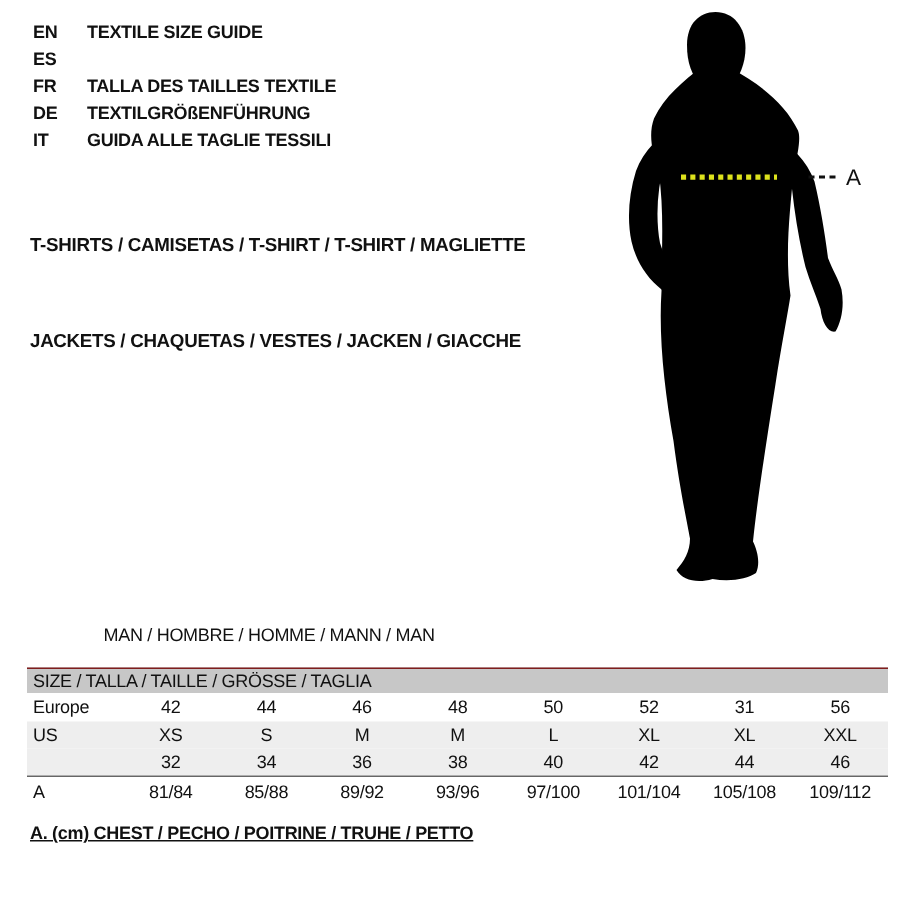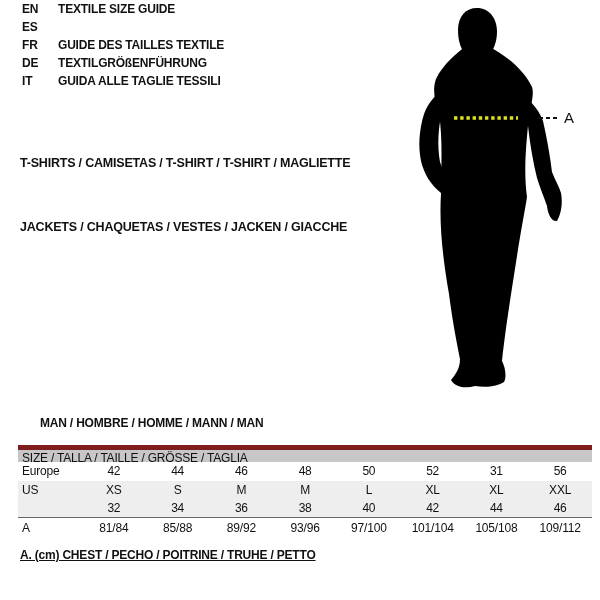--- a/index.html
+++ b/index.html
@@ -8,32 +8,32 @@
     --row-shaded-bg:#eeeeee;
     --text:#111111;
   }
   *{box-sizing:border-box;}
   html,body{margin:0;padding:0;}
   body{
     width:600px;height:600px;background:#ffffff;position:relative;
     font-family:"Liberation Sans",sans-serif;color:var(--text);
     letter-spacing:-0.2px;overflow:hidden;
   }
-  .language-list{position:absolute;left:22px;top:0;}
+  .language-list{position:absolute;left:22px;top:12px;}
   .lang-row{display:flex;height:18px;line-height:18px;font-weight:700;font-size:12px;}
   .lang-code{width:36px;}
   .product-lines{position:absolute;left:20px;top:109px;font-weight:700;font-size:12.5px;}
   .product-line{height:20px;line-height:20px;margin-top:44px;}
   .figure-wrap{position:absolute;left:390px;top:0;width:210px;height:410px;}
   .figure-wrap svg{display:block;width:210px;height:410px;}
-  .gender-line{position:absolute;left:4px;top:416px;font-weight:700;font-size:12px;padding-left:36px;}
+  .gender-line{position:absolute;left:33px;top:416px;font-weight:400;font-size:12px;padding-left:36px;}
   .size-table{position:absolute;left:18px;top:445px;width:574px;font-size:12px;}
   .thead{
     height:17px;line-height:17px;background:var(--header-bg);
-    border-top:5px solid #7f1d1d;padding-left:4px;
+    border-top:1px solid #7f1d1d;padding-left:4px;
   }
   .trow{display:flex;height:18px;line-height:18px;}
   .trow.shaded{background:var(--row-shaded-bg);}
   .trow.topline{border-top:1px solid #666;height:21px;line-height:21px;}
   .trow.first{height:19px;line-height:19px;}
   .tlabel{width:64px;padding-left:4px;}
   .tcell{flex:1;text-align:center;}
   .footnote{position:absolute;left:20px;top:548px;font-weight:700;font-size:12px;text-decoration:underline;}
   .meas-label{font-size:15px;font-weight:400;fill:var(--text);font-family:"Liberation Sans",sans-serif;}
 </style>
@@ -43,21 +43,21 @@
 <div class="language-list">
     <div class="lang-row">
       <span class="lang-code">EN</span>
       <span class="lang-label">TEXTILE SIZE GUIDE</span>
     </div>
     <div class="lang-row">
       <span class="lang-code">ES</span>
     </div>
     <div class="lang-row">
       <span class="lang-code">FR</span>
-      <span class="lang-label">GUIDE DES TAILLES TEXTILE</span>
+      <span class="lang-label">TALLA DES TAILLES TEXTILE</span>
     </div>
     <div class="lang-row">
       <span class="lang-code">DE</span>
       <span class="lang-label">TEXTILGRÖßENFÜHRUNG</span>
     </div>
     <div class="lang-row">
       <span class="lang-code">IT</span>
       <span class="lang-label">GUIDA ALLE TAGLIE TESSILI</span>
     </div>
   </div>

